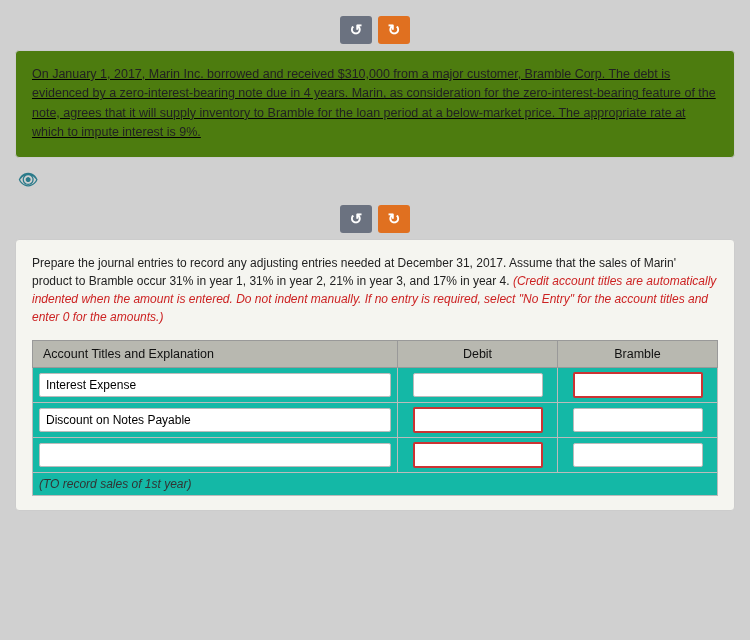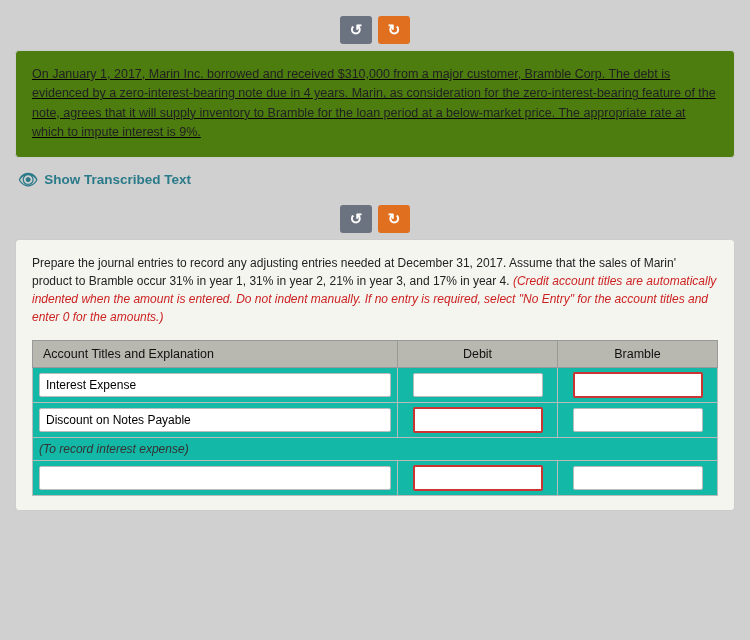--- a/index.html
+++ b/index.html
@@ -166,21 +166,20 @@
   <button class="toolbar-btn gray">↺</button>
   <button class="toolbar-btn orange">↻</button>
 </div>
 
 <div class="card">
   <p>On January 1, 2017, Marin Inc. borrowed and received $310,000 from a major customer, Bramble Corp. The debt is evidenced by a zero-interest-bearing note due in 4 years. Marin, as consideration for the zero-interest-bearing feature of the note, agrees that it will supply inventory to Bramble for the loan period at a below-market price. The appropriate rate at which to impute interest is 9%.</p>
 </div>
 
 <div class="show-transcribed">
   <span class="eye-icon">👁</span>
-  <span>Show Transcribed Text</span>
 </div>
 
 <div class="toolbar">
   <button class="toolbar-btn gray">↺</button>
   <button class="toolbar-btn orange">↻</button>
 </div>
 
 <div class="journal-card">
   <div class="instructions">
     <span>Prepare the journal entries to record any adjusting entries needed at December 31, 2017. Assume that the sales of Marin' product to Bramble occur 31% in year 1, 31% in year 2, 21% in year 3, and 17% in year 4. </span><span class="red-italic">(Credit account titles are automatically indented when the amount is entered. Do not indent manually. If no entry is required, select "No Entry" for the account titles and enter 0 for the amounts.)</span>
@@ -213,32 +212,32 @@
           <input class="account-input" type="text" value="Discount on Notes Payable" style="">
         </td>
         <td>
           <input class="amount-input" type="text" value="" style="">
         </td>
         <td>
           <input class="amount-input normal" type="text" value="" style="">
         </td>
       </tr>
 
+
+
+      <tr>
+        <td>
+          <input class="account-input" type="text" value="" style="">
+        </td>
+        <td>
+          <input class="amount-input" type="text" value="" style="">
+        </td>
+        <td>
+          <input class="amount-input normal" type="text" value="" style="">
+        </td>
+      </tr>
+
       <tr class="note-row">
-        <td colspan="3">(To record interest expense)</td>
-      </tr>
-
-
-      <tr>
-        <td>
-          <input class="account-input" type="text" value="" style="">
-        </td>
-        <td>
-          <input class="amount-input" type="text" value="" style="">
-        </td>
-        <td>
-          <input class="amount-input normal" type="text" value="" style="">
-        </td>
-      </tr>
-
+        <td colspan="3">(TO record sales of 1st year)</td>
+      </tr>
     </tbody>
   </table>
 </div>
 
 </body></html>

